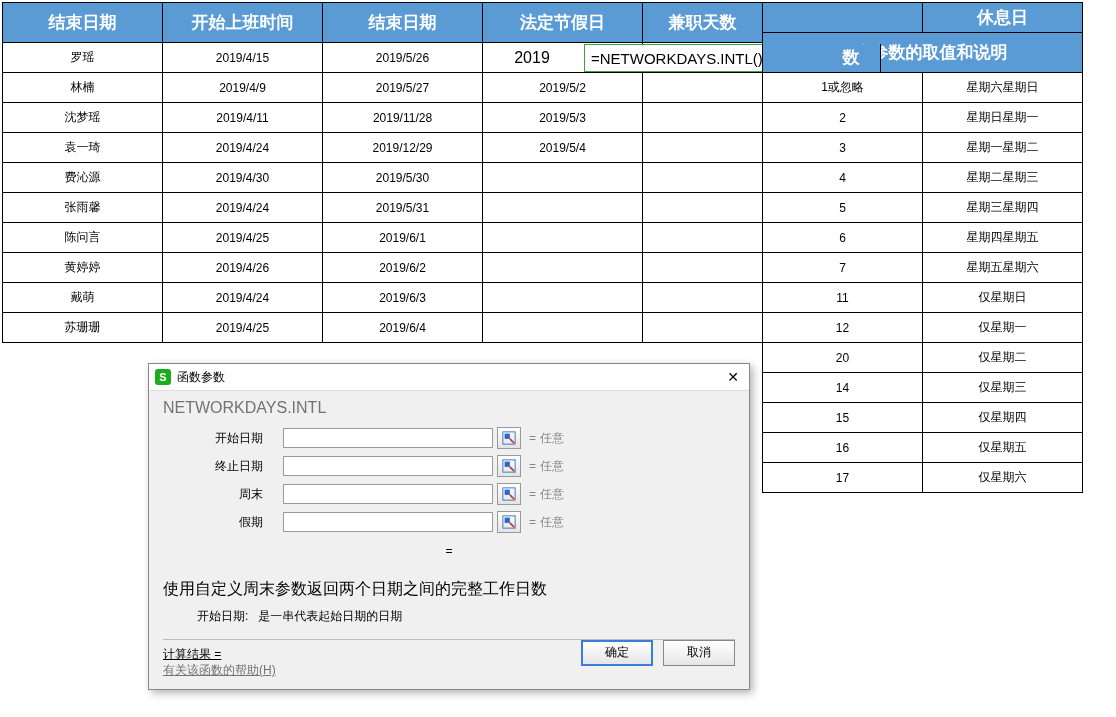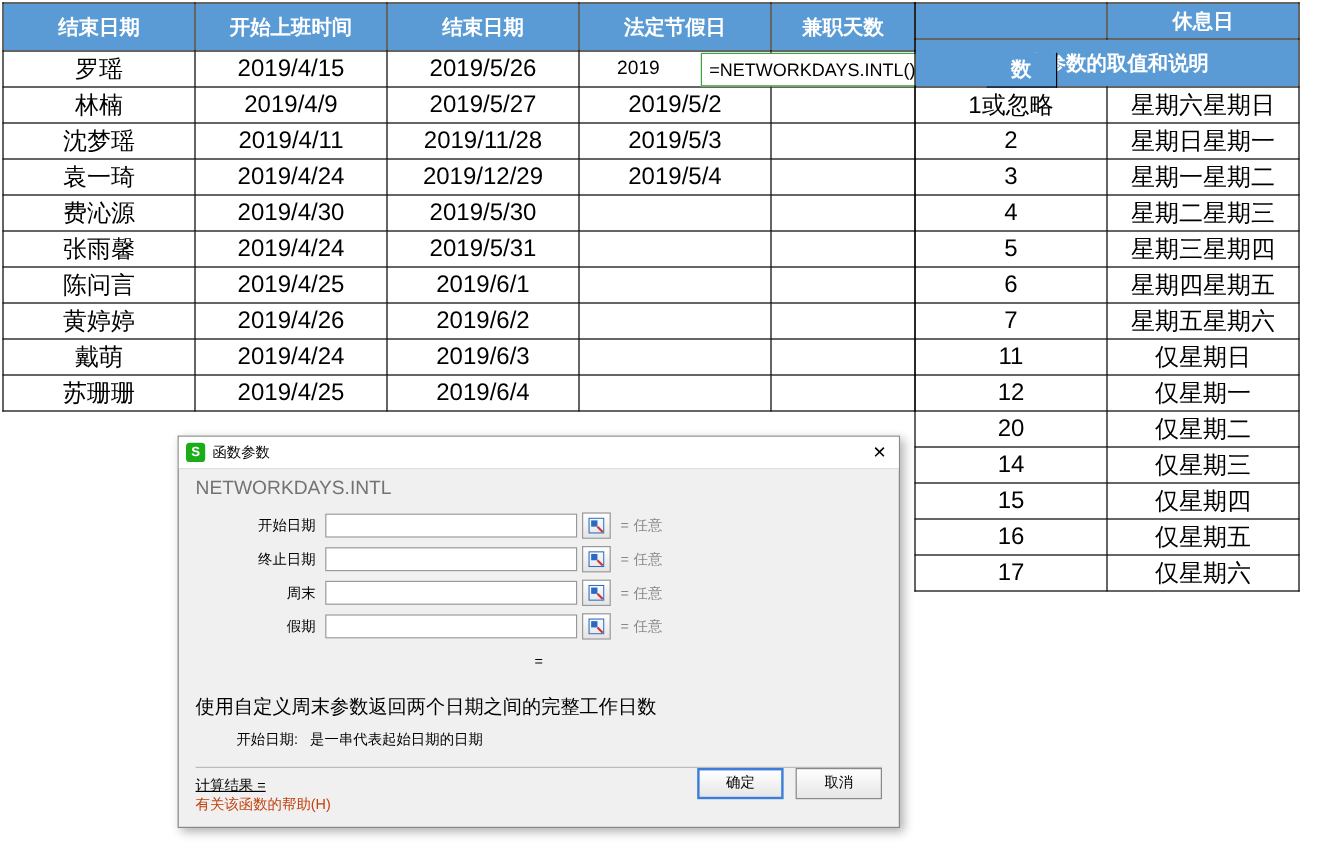--- a/index.html
+++ b/index.html
@@ -1,20 +1,20 @@
 <!DOCTYPE html>
 <html><head>
 <meta charset="utf-8">
 <style>
   html,body{margin:0;padding:0;font-family:"Microsoft YaHei","SimSun",sans-serif;font-size:14px;background:#fff;color:#000;}
   .sheet{width:1116px;height:717px;position:relative;}
   table{border-collapse:collapse;position:absolute;}
   td,th{border:1px solid #000;text-align:center;vertical-align:middle;padding:0;box-sizing:border-box;overflow:hidden;white-space:nowrap;}
   .hdr{background:#5b9bd5;color:#fff;font-weight:bold;font-size:17px;height:40px;}
-  .row{height:30px;font-size:20px;}
+  .row{height:30px;font-size:12px;}
   
   #t-main{left:2px;top:2px;}
   #t-main td,#t-main th{width:160px;}
   #t-main .c-e{width:160px;}
   
   #t-right{left:762px;top:2px;}
   #t-right td,#t-right th{width:160px;}
   
   .formula{
     position:absolute;left:584px;top:44px;height:28px;line-height:28px;
@@ -30,32 +30,32 @@
     background:#f0f0f0;border:1px solid #888;box-shadow:3px 3px 8px rgba(0,0,0,.3);
     font-size:12px;color:#000;
   }
   .dlg-title{height:26px;line-height:26px;padding:0 6px;display:flex;align-items:center;background:#fff;border-bottom:1px solid #ddd;}
   .dlg-ico{display:inline-block;width:16px;height:16px;background:#1aad19;border-radius:3px;color:#fff;text-align:center;line-height:16px;font-weight:bold;margin-right:6px;font-size:11px;}
   .dlg-title-txt{flex:1;}
   .dlg-close{width:20px;text-align:center;cursor:pointer;font-size:14px;}
   .dlg-body{padding:8px 14px 0 14px;}
   .fn-name{color:#737373;font-size:16px;margin-bottom:8px;}
   .arg-row{display:flex;align-items:center;height:26px;margin-bottom:2px;}
-  .arg-lbl{width:100px;text-align:right;padding-right:8px;}
+  .arg-lbl{width:100px;text-align:right;padding-right:20px;}
   .arg-inp{width:210px;height:20px;border:1px solid #999;background:#fff;box-sizing:border-box;padding:0 3px;font-size:12px;}
   .arg-pick{width:22px;height:20px;margin-left:4px;border:1px solid #999;background:linear-gradient(#fff,#e4e4e4);display:flex;align-items:center;justify-content:center;cursor:pointer;}
   .arg-pick svg{width:14px;height:14px;}
   .arg-eq{margin-left:8px;color:#888;}
   .arg-val{margin-left:4px;color:#888;}
   .eq-line{text-align:center;color:#000;height:20px;line-height:20px;margin-top:6px;}
   .desc{margin-top:18px;font-size:16px;}
   .desc-sub{margin:8px 0 14px 34px;}
   .hr{border-top:1px solid #bbb;margin:14px 0 6px 0;}
   .dlg-foot{position:absolute;left:0;right:0;bottom:10px;padding:0 14px;display:flex;align-items:center;}
-  .link{color:#c2410c;cursor:pointer;margin-top:36px;}
+  .link{color:#737373;text-decoration:underline;cursor:pointer;margin-top:36px;}
   .spacer{flex:1;}
   .btn{min-width:72px;height:26px;border:1px solid #888;background:linear-gradient(#fff,#e6e6e6);margin-left:10px;cursor:pointer;font-size:12px;}
   .btn-primary{border:2px solid #3b7dd8;}
   .res{font-size:12px;margin-top:2px;text-decoration:underline;}
 </style>
 </head>
 <body>
 <div class="sheet">
 
 <table id="t-main">

